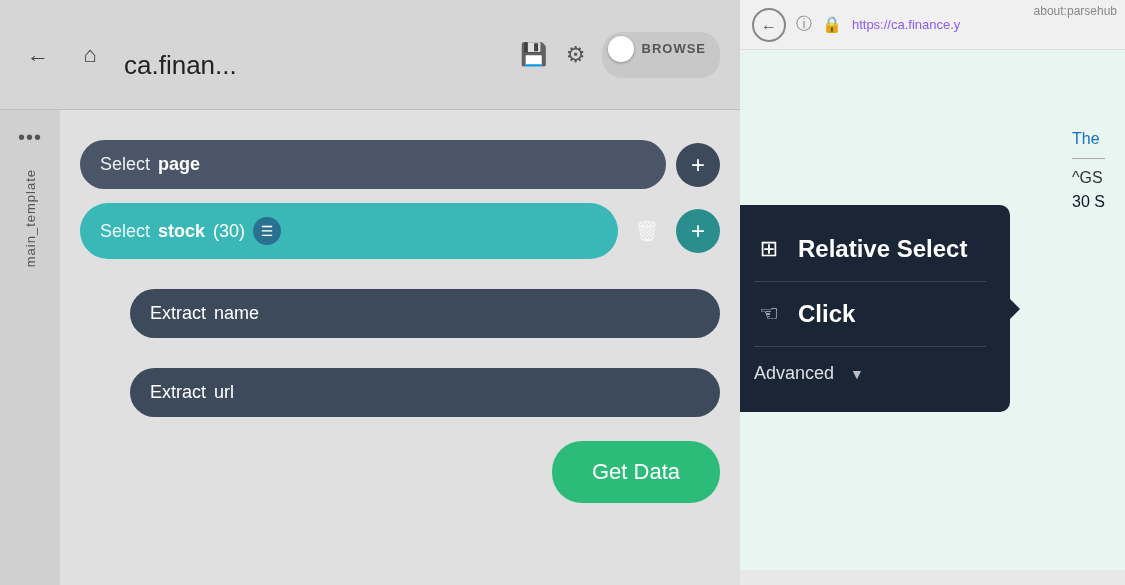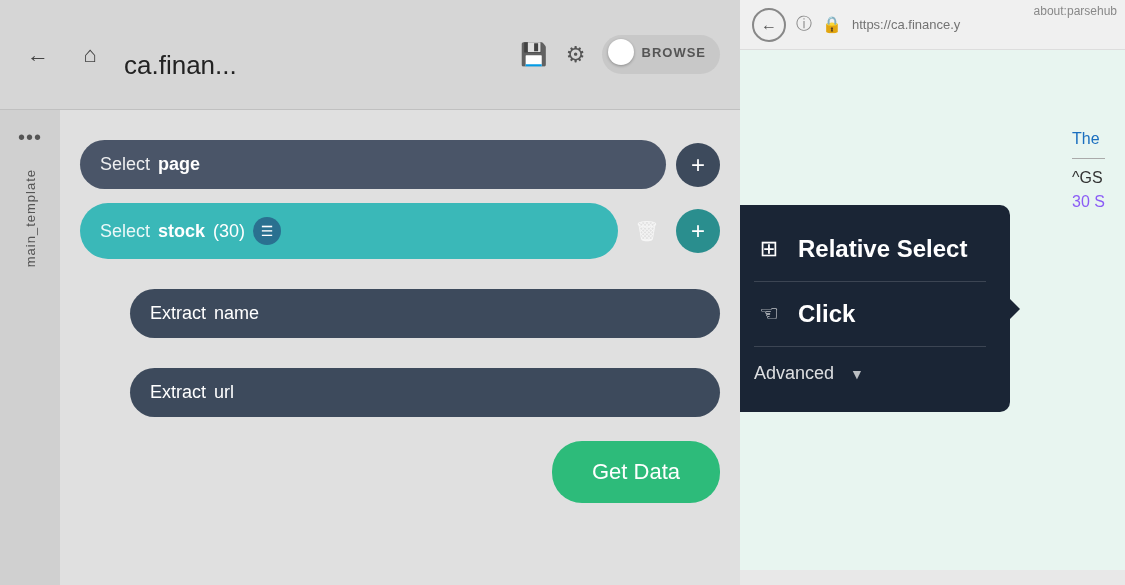--- a/index.html
+++ b/index.html
@@ -65,21 +65,21 @@
       font-size: 22px;
       color: #555;
       cursor: pointer;
     }
 
     .browse-toggle {
       display: flex;
       align-items: center;
       background: #c8c8c8;
       border-radius: 20px;
-      padding: 4px 14px 9px 6px;
+      padding: 4px 14px 16px 6px;
       gap: 8px;
       cursor: pointer;
     }
 
     .toggle-circle {
       width: 26px;
       height: 26px;
       background: white;
       border-radius: 50%;
       box-shadow: 0 1px 3px rgba(0,0,0,0.3);
@@ -288,21 +288,21 @@
       color: #888;
     }
 
     .browser-lock-icon {
       color: #2a8a2a;
       font-size: 16px;
     }
 
     .browser-url {
       font-size: 13px;
-      color: #737373;
+      color: #8b5cf6;
       flex: 1;
     }
 
     .address-bar-title {
       position: absolute;
       top: 0;
       right: 0;
       font-size: 12px;
       color: #888;
       padding: 4px 8px;
@@ -378,21 +378,21 @@
     
     .browser-content {
       flex: 1;
       background: #e8f5f0;
       padding: 20px;
       position: relative;
     }
 
     .browser-text-line {
       font-size: 16px;
-      color: #8b5cf6;
+      color: #0f172a;
       margin-bottom: 8px;
     }
 
     .browser-text-large {
       font-size: 16px;
       color: #333;
       margin-bottom: 6px;
     }
 
     .browser-underline {

